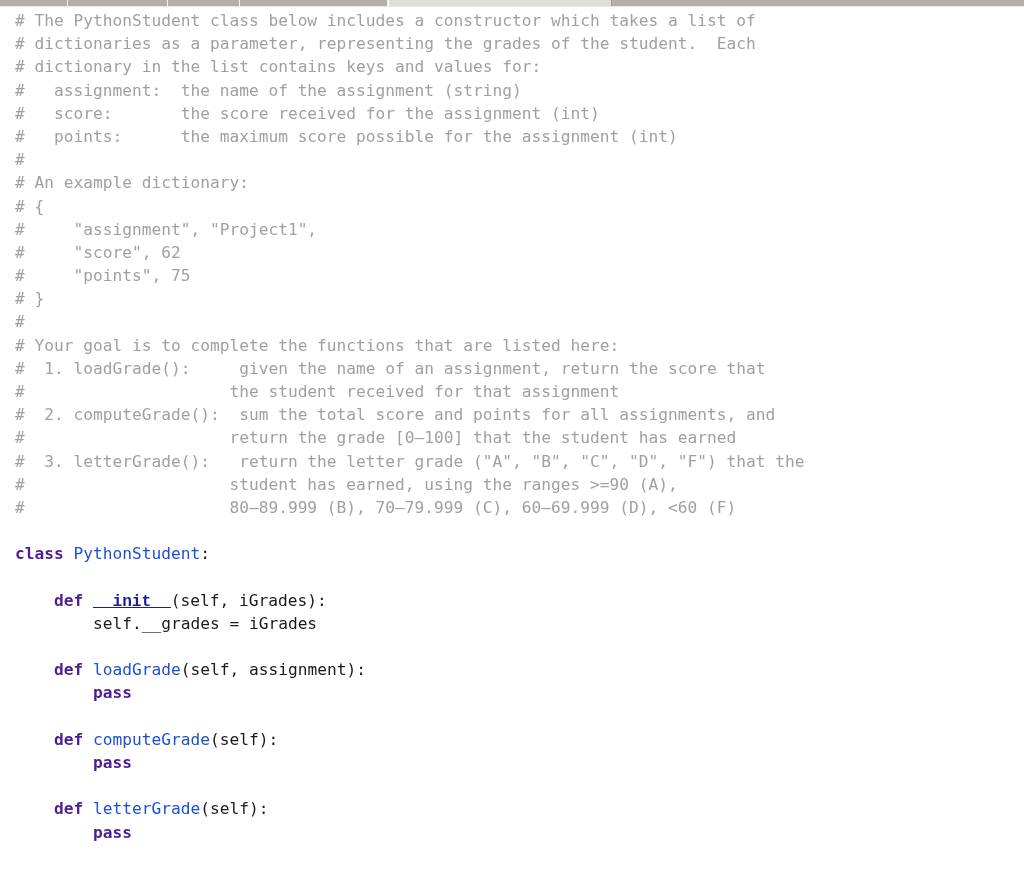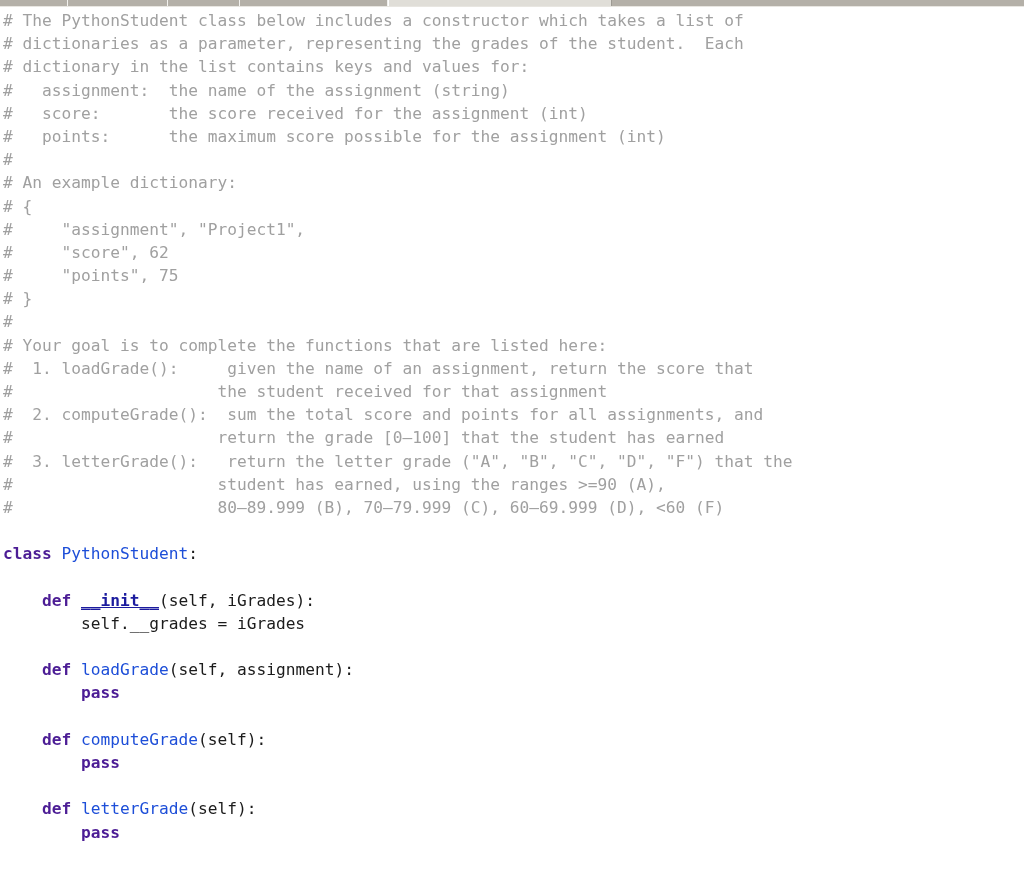--- a/index.html
+++ b/index.html
@@ -51,32 +51,32 @@
     height: 877px;
     background: #ffffff;
     padding: 0;
   }
   .code {
     font-family: "DejaVu Sans Mono", "Liberation Mono", monospace;
     font-size: 16.2px;
     line-height: 23.2px;
     letter-spacing: 0px;
     white-space: pre;
-    padding-left: 3px;
+    padding-left: 15px;
     padding-top: 2px;
   }
   .line {
     white-space: pre;
     height: 23.2px;
   }
   
   .cmt   { color: #a0a0a0; }
   .kw    { color: #4c1d95; font-weight: bold; }
   .name  { color: #1d4ed8; font-weight: normal; }
-  .nameu { color: #1b1b9e; font-weight: bold; text-decoration: underline; }
+  .nameu { color: #1b1b9e; font-weight: bold; text-decoration: underline; font-family: Liberation Mono, monospace; }
   .plain { color: #1b1b1b; }
 </style>
 </head>
 <body>
 
 <div id="tabstrip">
     <div class="tab" style="left: 0px; width: 68px;"></div>
     <div class="tab" style="left: 68px; width: 100px;"></div>
     <div class="tab" style="left: 168px; width: 72px;"></div>
     <div class="tab" style="left: 240px; width: 148px;"></div>

